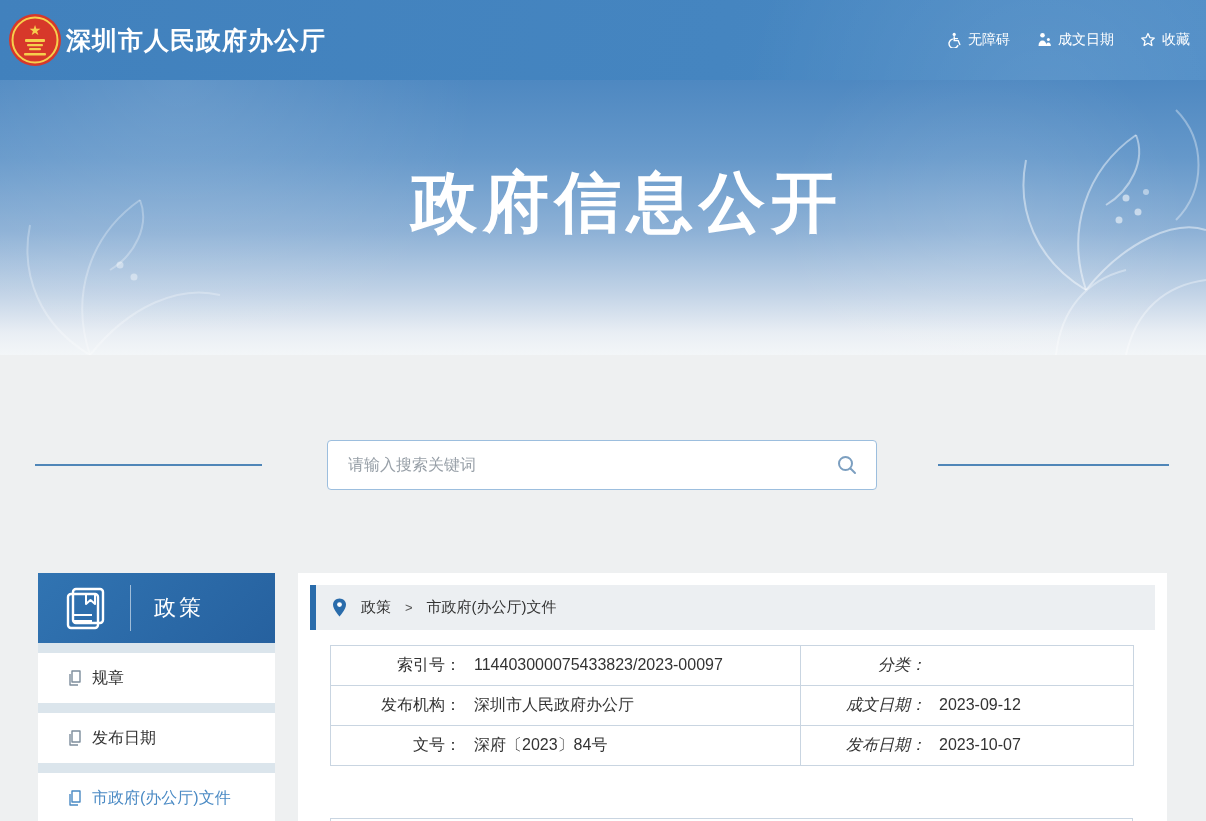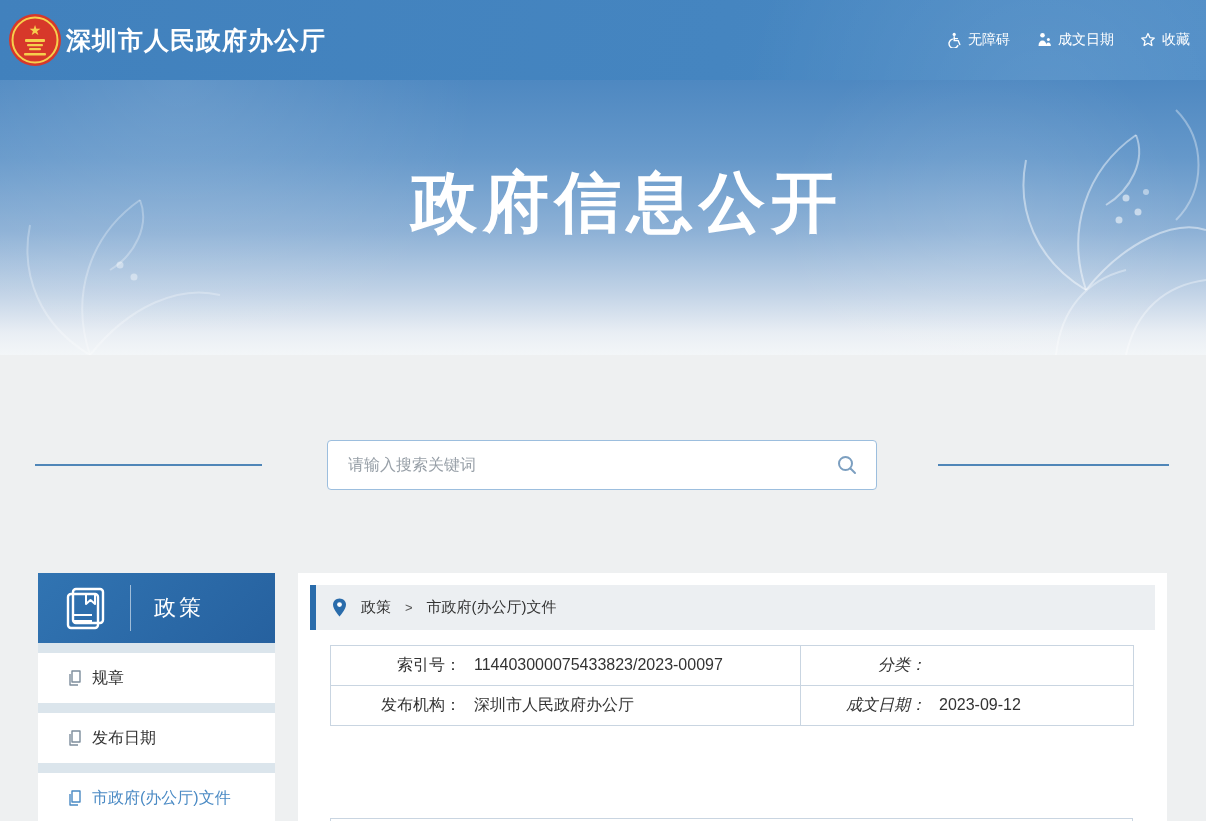--- a/index.html
+++ b/index.html
@@ -242,18 +242,26 @@
         </td>
       </tr>
       <tr>
         <td>
           <span class="lab lab-l">发布机构：</span><span class="val">深圳市人民政府办公厅</span>
         </td>
         <td>
           <span class="lab lab-r">成文日期：</span><span class="val">2023-09-12</span>
         </td>
       </tr>
+      <tr>
+        <td>
+          <span class="lab lab-l">文号：</span><span class="val">深府〔2023〕84号</span>
+        </td>
+        <td>
+          <span class="lab lab-r">发布日期：</span><span class="val">2023-10-07</span>
+        </td>
+      </tr>
     </tbody>
       </table>
 
     <div class="next-box"></div>
   </div>
 </div>
 
 </body></html>

